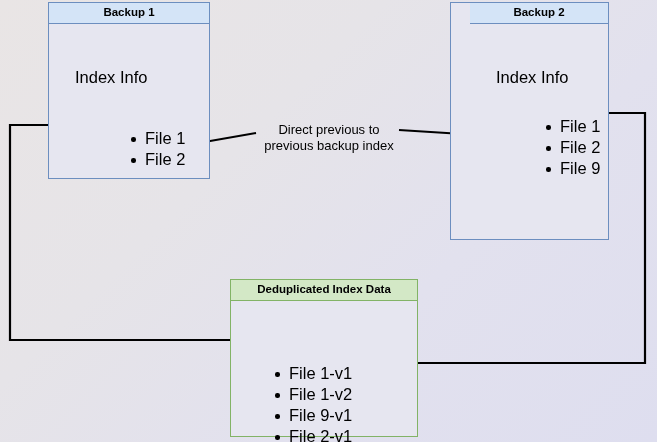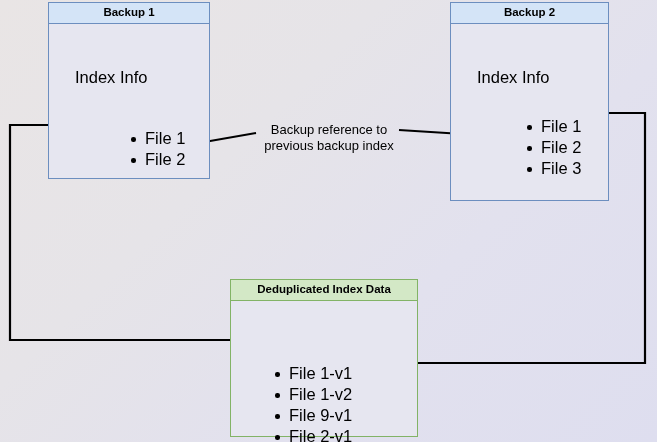--- a/index.html
+++ b/index.html
@@ -92,21 +92,21 @@
   .caption {
     position: absolute;
     text-align: center;
     font-size: 13px;
     line-height: 16px;
     color: #000;
     white-space: nowrap;
   }
   
   #backup1 { left: 48px;  top: 2px;   width: 162px; height: 177px; }
-  #backup2 { left: 450px; top: 2px;   width: 159px; height: 199px; }
+  #backup2 { left: 450px; top: 2px;   width: 159px; height: 238px; padding-left: 19px; }
   #dedup   { left: 230px; top: 279px; width: 188px; height: 158px; }
   #backup1 .bullets { left: 80px; top: 94px; }
   #backup2 .bullets { left: 74px; top: 82px; }
   #dedup   .bullets { left: 42px; top: 52px; }
 </style>
 </head>
 <body>
 
 <div id="canvas">
 
@@ -142,35 +142,35 @@
     </div>
   </div>
 
   <div class="node" id="backup2">
     <div class="node-header">Backup 2</div>
     <div class="node-body">
       <div class="body-title">Index Info</div>
       <ul class="bullets">
         <li>File 1</li>
         <li>File 2</li>
-        <li>File 3</li>
+        <li>File 9</li>
       </ul>
     </div>
   </div>
 
   <div class="node green" id="dedup">
     <div class="node-header">Deduplicated Index Data</div>
     <div class="node-body">
       <ul class="bullets">
         <li>File 1-v1</li>
         <li>File 1-v2</li>
         <li>File 9-v1</li>
         <li>File 2-v1</li>
       </ul>
     </div>
   </div>
 
   <div class="caption" style="left:262px; top:122px; width:134px;">
-    <div>Backup reference to</div>
+    <div>Direct previous to</div>
     <div>previous backup index</div>
   </div>
 
 </div>
 
 </body></html>

